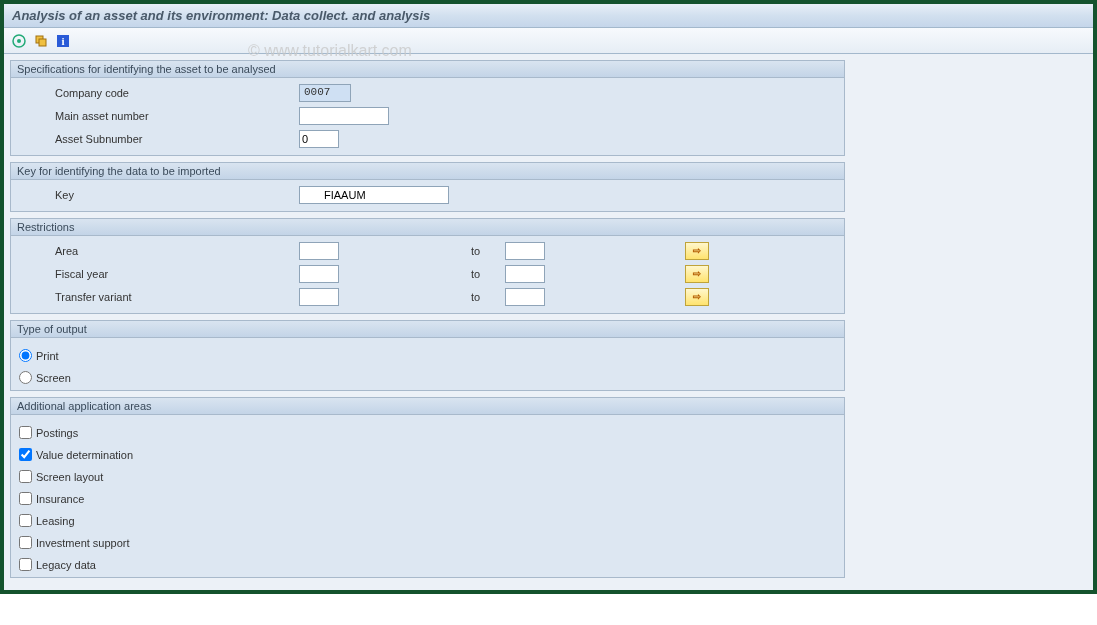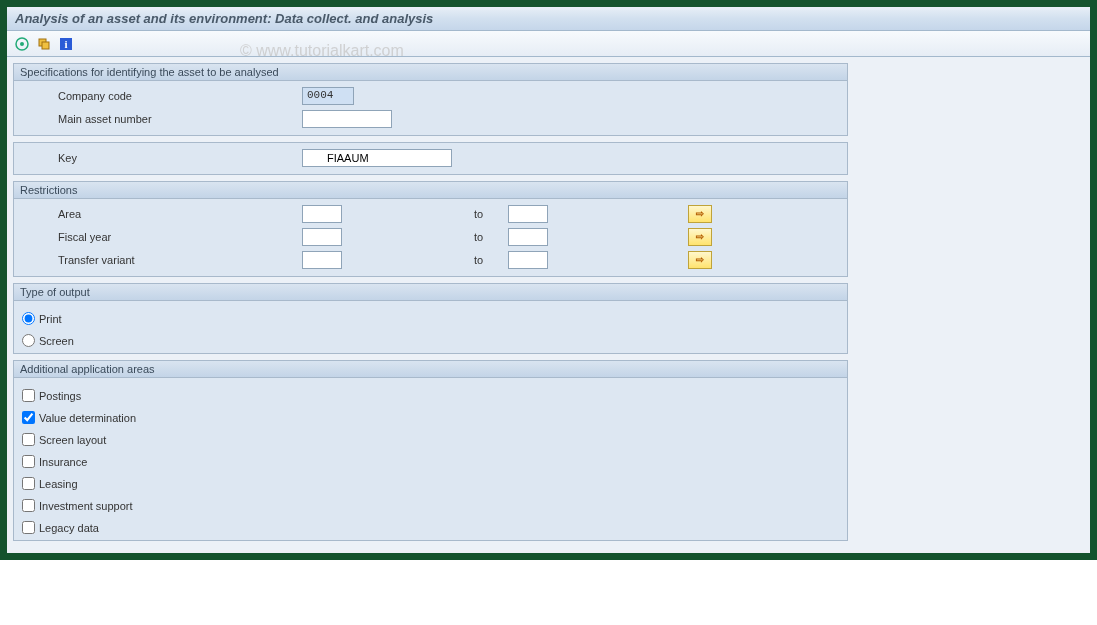--- a/index.html
+++ b/index.html
@@ -4,21 +4,21 @@
 <style>
   * { box-sizing: border-box; }
   body {
     margin: 0;
     font-family: Arial, sans-serif;
     font-size: 11px;
     background: #fff;
     color: #333;
   }
   .outer {
-    border: 7px solid #14532d;
+    border: 4px solid #14532d;
     width: 1097px;
   }
   .titlebar {
     background: linear-gradient(#e8eff7 0%, #d2e0ef 50%, #c5d6ea 100%);
     border-bottom: 1px solid #a3b8cc;
     padding: 4px 8px;
     font-style: italic;
     font-weight: bold;
     font-size: 13px;
     color: #4a5a6a;
@@ -95,21 +95,21 @@
     display:flex;align-items:center;justify-content:center;
     font-size:10px;
     color:#b35c00;
     font-weight:bold;
     cursor:pointer;
   }
   .radio-row, .check-row { display:flex;align-items:flex-end;gap:4px; height:20px;}
   input[type=radio], input[type=checkbox]{ margin:0; width:13px;height:13px;}
   .watermark {
     position: absolute;
-    left: 240px; top: 42px;
+    left: 248px; top: 42px;
     color: rgba(200,200,200,0.8);
     font-size: 16px;
     pointer-events:none;
   }
   .wrapper { position:relative; }
 </style>
 </head>
 <body>
 
 <div class="wrapper">
@@ -137,30 +137,35 @@
   </div>
 
   <div class="content">
     <div class="left-col">
 
       <div class="groupbox">
         <div class="group-title">Specifications for identifying the asset to be analysed</div>
         <div class="group-body">
           <div class="row">
             <div class="lbl">Company code</div>
-            <span class="readonly-val">0004</span>
+            <span class="readonly-val">0007</span>
           </div>
           <div class="row">
             <div class="lbl">Main asset number</div>
             <input type="text" class="w-med" value="" style="">
           </div>
-        </div>
-      </div>
-
-      <div class="groupbox">
+          <div class="row">
+            <div class="lbl">Asset Subnumber</div>
+            <input type="text" class="w-small" value="0" style="">
+          </div>
+        </div>
+      </div>
+
+      <div class="groupbox">
+        <div class="group-title">Key for identifying the data to be imported</div>
         <div class="group-body">
           <div class="row">
             <div class="lbl">Key</div>
             <input type="text" class="w-wide" value="FIAAUM" style="">
           </div>
         </div>
       </div>
 
       <div class="groupbox">
         <div class="group-title">Restrictions</div>

